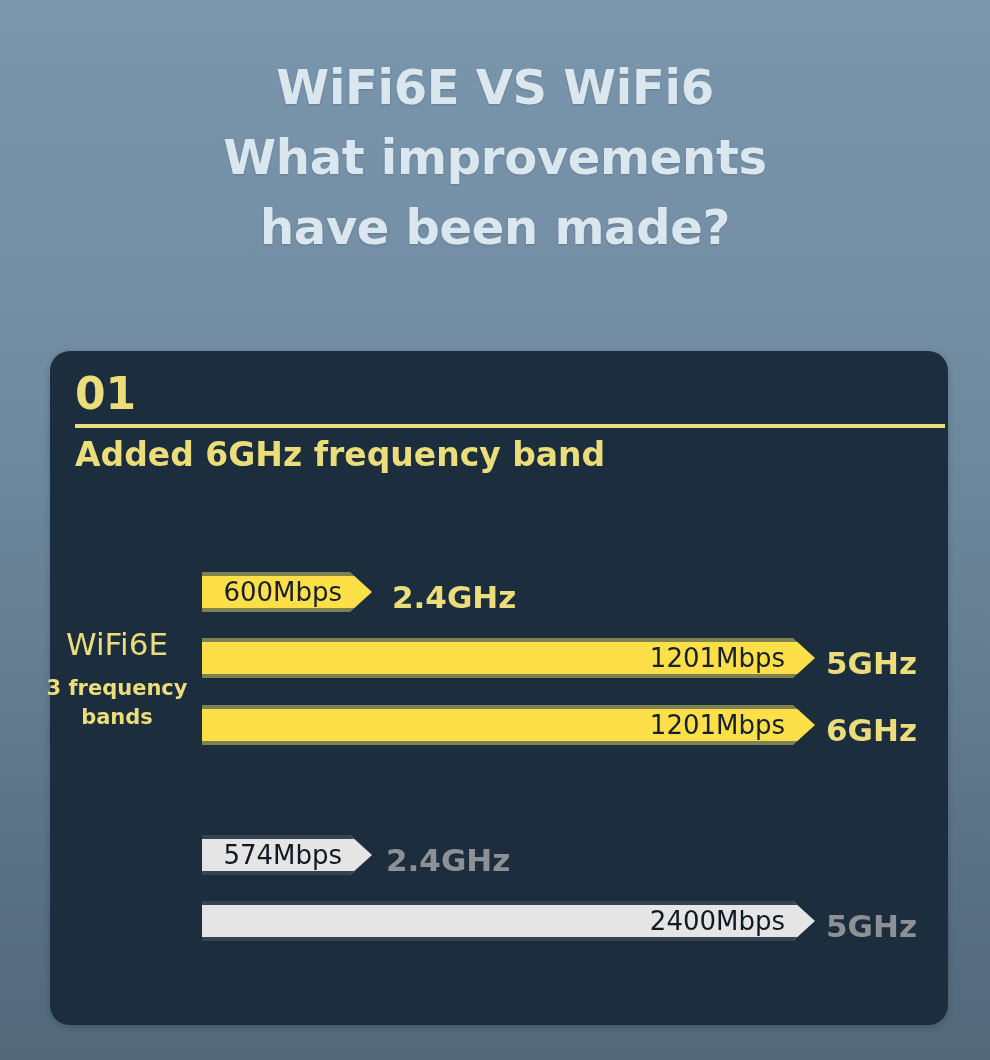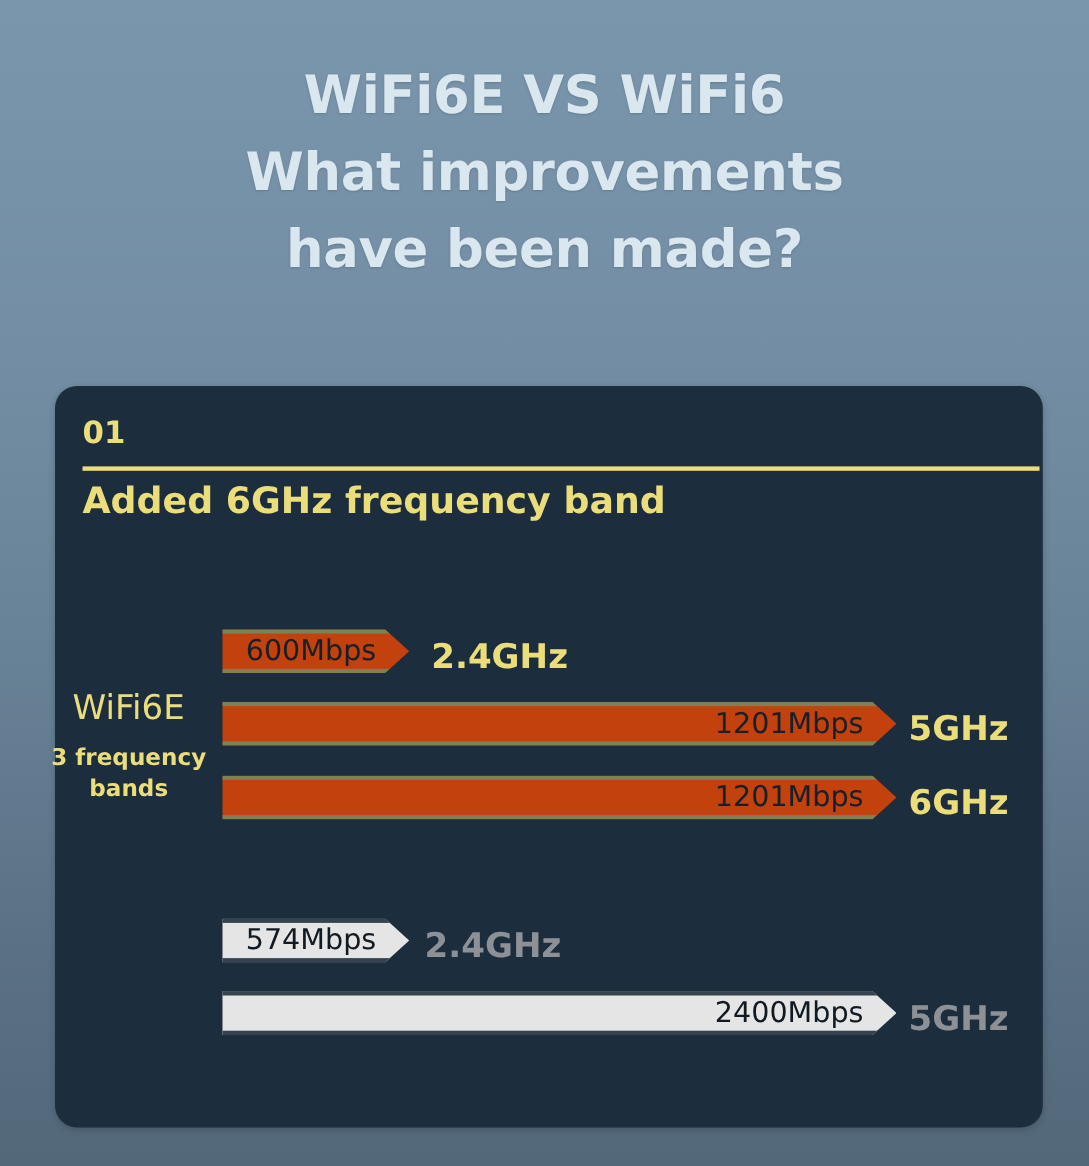--- a/index.html
+++ b/index.html
@@ -23,21 +23,21 @@
   
   .card{
     position:absolute;left:50px;top:351px;
     width:898px;height:674px;
     background:#1c2d3e;border-radius:20px;
     box-shadow:0 2px 6px rgba(20,35,50,.25);
   }
 
   .num{
     position:absolute;left:75px;top:371px;
-    color:#ecdd7b;font-size:28px;font-weight:bold;line-height:46px;
+    color:#ecdd7b;font-size:44px;font-weight:bold;line-height:46px;
     letter-spacing:0px;
   }
   .rule{
     position:absolute;left:75px;top:424px;width:870px;height:4px;
     background:#ecdd7b;
   }
   .subtitle{
     position:absolute;left:75px;top:432px;
     color:#ecdd7b;font-size:33px;font-weight:bold;line-height:46px;text-align:center;
   }
@@ -54,21 +54,21 @@
     position:absolute;left:202px;height:40px;
     display:flex;align-items:center;justify-content:flex-end;
     box-sizing:border-box;
   }
   .bar .lbl{
     font-size:26px;color:#16202a;line-height:40px;
     padding-right:30px;white-space:nowrap;
     font-weight:normal;
   }
   .bar.y{
-    background:#c2410c;
+    background:#fde047;
     border-top:4px solid #7e8152;border-bottom:4px solid #7e8152;
     filter:drop-shadow(2px 0 0 #7e8152);
     -webkit-clip-path:polygon(0 0,calc(100% - 22px) 0,100% 50%,calc(100% - 22px) 100%,0 100%);
     clip-path:polygon(0 0,calc(100% - 22px) 0,100% 50%,calc(100% - 22px) 100%,0 100%);
   }
   .bar.g{
     background:#e5e5e5;
     border-top:4px solid #34434f;border-bottom:4px solid #34434f;
     -webkit-clip-path:polygon(0 0,calc(100% - 22px) 0,100% 50%,calc(100% - 22px) 100%,0 100%);
     clip-path:polygon(0 0,calc(100% - 22px) 0,100% 50%,calc(100% - 22px) 100%,0 100%);

